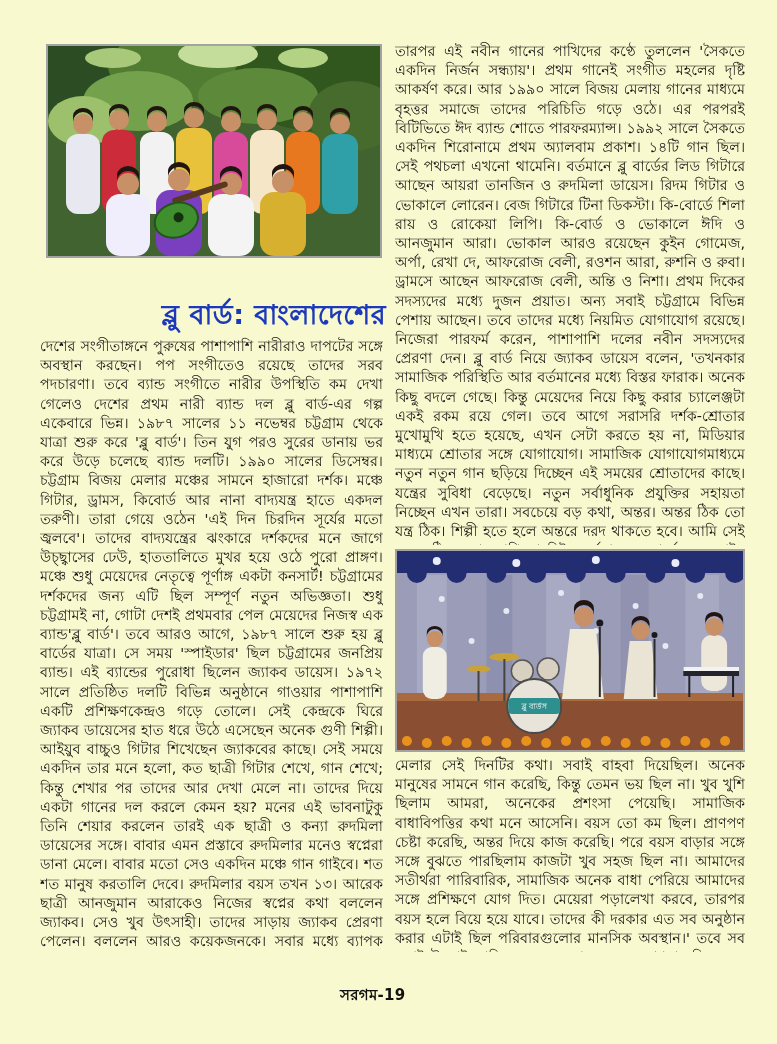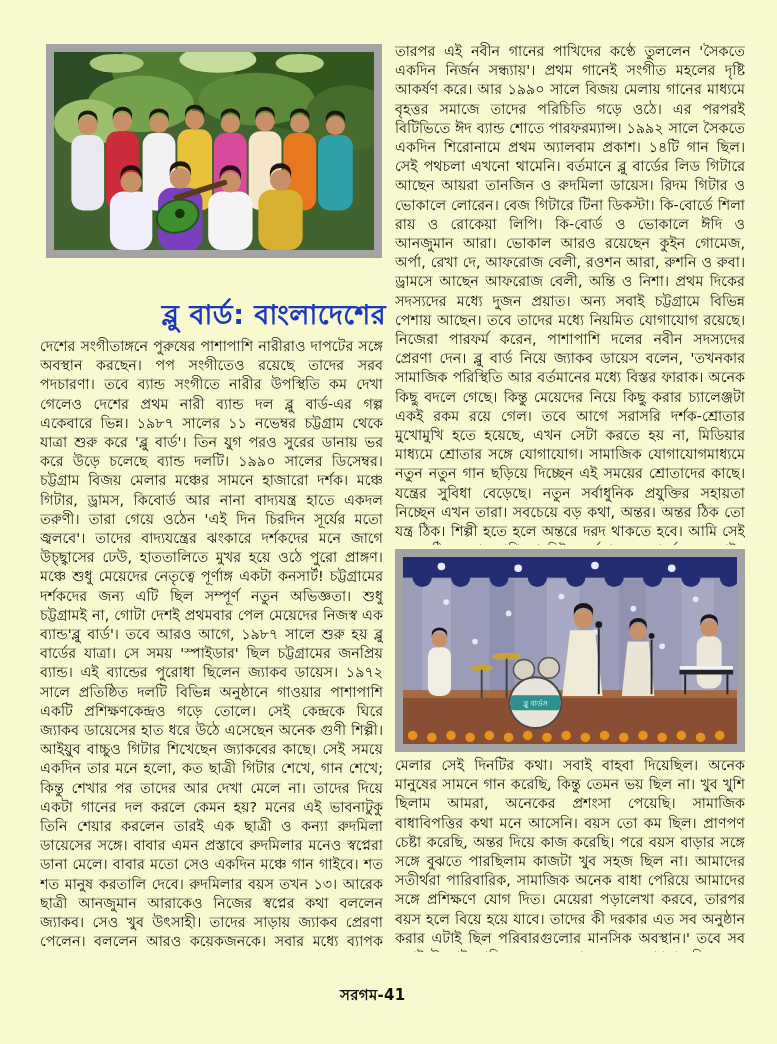--- a/index.html
+++ b/index.html
@@ -6,21 +6,21 @@
   body{
     width:777px;height:1044px;
     background:#f8f9cf;
     font-family:"DejaVu Sans",sans-serif;
     position:relative;
     color:#141414;
   }
   .page{position:absolute;inset:0;width:777px;height:1044px;background:#f8f9cf;overflow:hidden;}
   .photo-frame{
     position:absolute;
-    border:8px solid #a3a3a3;
+    border:2px solid #a3a3a3;
     box-sizing:border-box;
     background:#556b45;
     overflow:hidden;
   }
   .photo-frame svg{display:block;width:100%;height:100%;}
   #photo-group{left:46px;top:44px;width:336px;height:214px;}
   #photo-stage{left:395px;top:549px;width:350px;height:203px;}
   .headline{
     position:absolute;left:36px;top:258px;width:350px;
     text-align:right;
@@ -224,15 +224,15 @@
         <circle cx="152" cy="118" r="11" fill="#d8d0c0" stroke="#555" stroke-width="1.5"></circle>
         <circle cx="138" cy="155" r="27" fill="#e8e4da" stroke="#4a4a4a" stroke-width="2"></circle>
         <rect x="112" y="147" width="52" height="16" rx="4" fill="#2e8f8f"></rect>
         <text x="138" y="158.5" font-size="8" fill="#ffffff" text-anchor="middle">ব্লু বার্ডস</text>
       </g>
     </svg>
   </div>
 
   <div class="bodytext" id="col-right-bottom">মেলার সেই দিনটির কথা। সবাই বাহবা দিয়েছিল। অনেক মানুষের সামনে গান করেছি, কিন্তু তেমন ভয় ছিল না। খুব খুশি ছিলাম আমরা, অনেকের প্রশংসা পেয়েছি। সামাজিক বাধাবিপত্তির কথা মনে আসেনি। বয়স তো কম ছিল। প্রাণপণ চেষ্টা করেছি, অন্তর দিয়ে কাজ করেছি। পরে বয়স বাড়ার সঙ্গে সঙ্গে বুঝতে পারছিলাম কাজটা খুব সহজ ছিল না। আমাদের সতীর্থরা পারিবারিক, সামাজিক অনেক বাধা পেরিয়ে আমাদের সঙ্গে প্রশিক্ষণে যোগ দিত। মেয়েরা পড়ালেখা করবে, তারপর বয়স হলে বিয়ে হয়ে যাবে। তাদের কী দরকার এত সব অনুষ্ঠান করার এটাই ছিল পরিবারগুলোর মানসিক অবস্থান।' তবে সব চড়াই-উৎরাই পেরিয়ে ৩৮ বছর পরও সুরের সাধনায় নিরন্তর ব্লু বার্ড। জয়তু ব্লু বার্ড। □</div>
 
-  <div class="footer">সরগম-41</div>
+  <div class="footer">সরগম-19</div>
 
 </div>
 
 </body></html>

